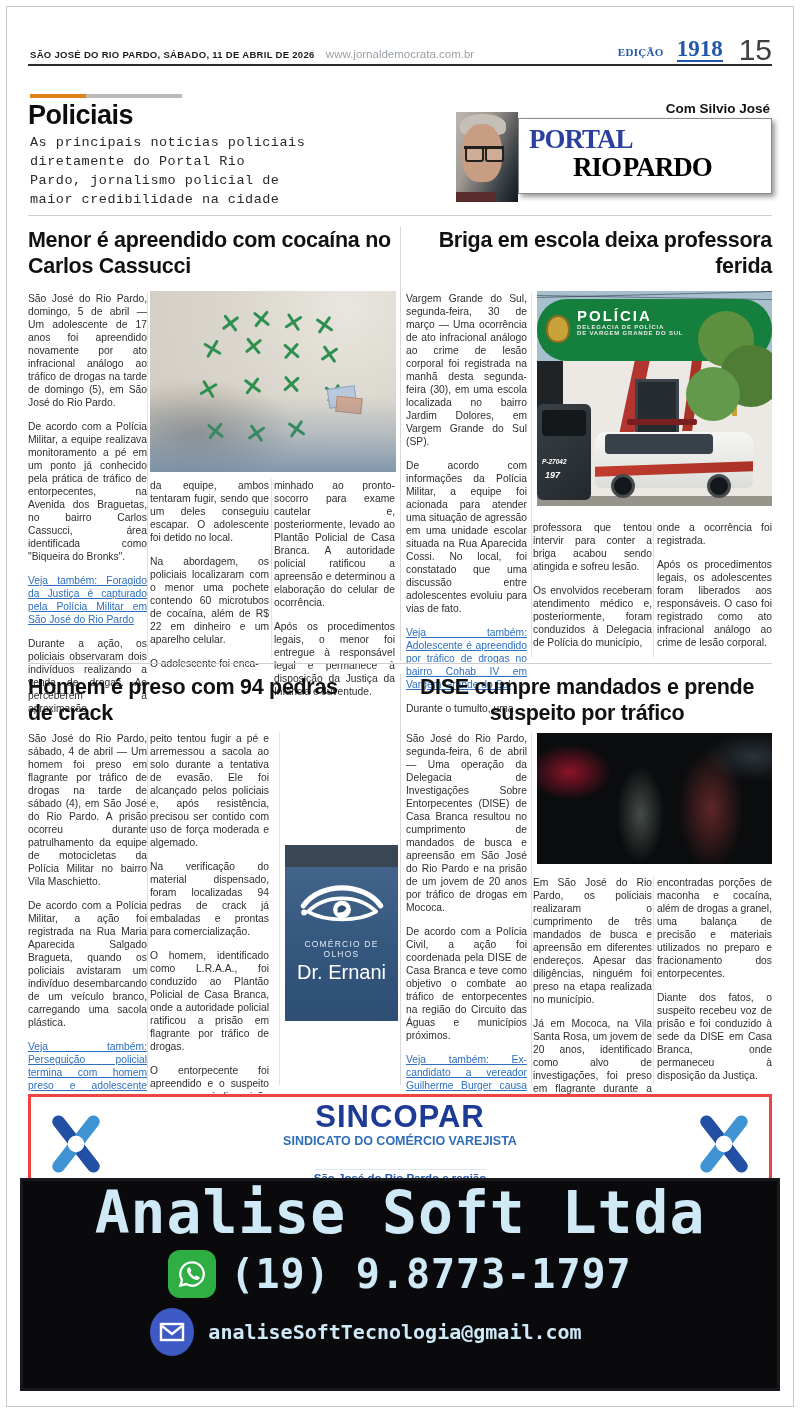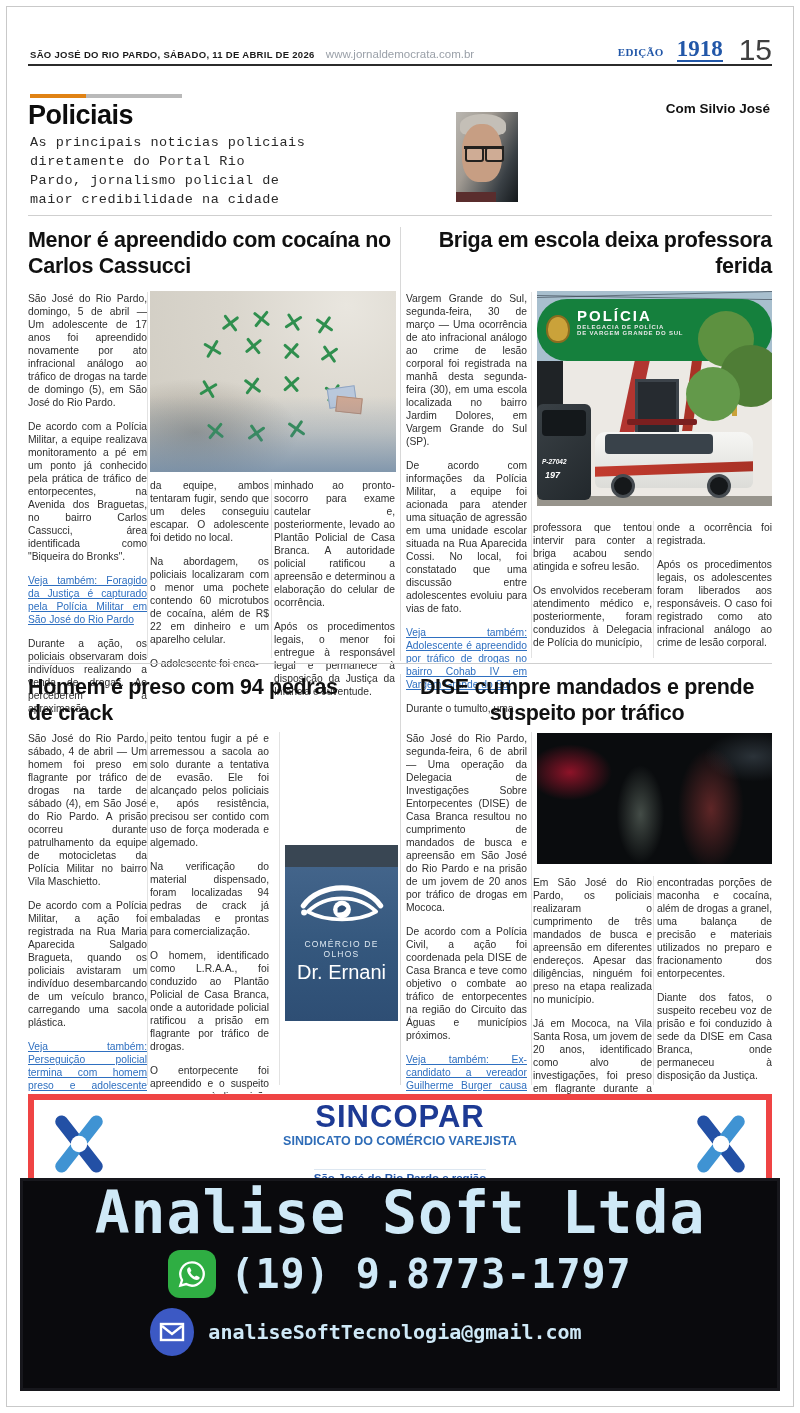--- a/index.html
+++ b/index.html
@@ -96,21 +96,21 @@
       #0a0c0e;}
 
   
   .ernani{position:absolute;left:285px;top:845px;width:113px;height:176px;overflow:hidden;background:linear-gradient(180deg,#47688e 0%,#35587e 55%,#2e4e74 100%);text-align:center;}
   .ernani .strip{position:absolute;left:0;right:0;top:0;height:22px;background:#394653;}
   .ernani svg{margin-top:34px;}
   .ernani .l1{font-size:8.5px;letter-spacing:1.2px;color:#dfe9f2;margin-top:4px;}
   .ernani .l2{font-size:20px;color:#fff;margin-top:2px;font-weight:400;}
 
   
-  .sinco{position:absolute;left:28px;top:1094px;width:744px;height:99px;border:6px solid #ef4444;box-sizing:border-box;display:flex;align-items:center;justify-content:space-between;padding:0 14px;background:#fff;}
+  .sinco{position:absolute;left:28px;top:1094px;width:744px;height:99px;border:3px solid #ef4444;box-sizing:border-box;display:flex;align-items:center;justify-content:space-between;padding:0 14px;background:#fff;}
   .sinco .mid{text-align:center;flex:1;}
   .sinco .t1{font-size:31px;font-weight:900;letter-spacing:1px;color:#1d3a94;line-height:1;}
   .sinco .t2{font-size:12.5px;font-weight:700;color:#2f6db8;margin-top:2px;}
   .sinco .t3{font-size:11.5px;font-weight:700;color:#2457aa;margin-top:3px;border-top:1px solid #dde7f1;display:inline-block;padding-top:2px;}
 
   
   .analise{position:absolute;left:20px;top:1178px;width:760px;height:213px;background:#0a0a0d;border:3px solid #17171c;box-sizing:border-box;display:flex;flex-direction:column;align-items:center;font-family:"DejaVu Sans Mono",monospace;font-weight:bold;color:#cfe9f7;}
   .analise .t{font-size:58px;letter-spacing:1px;line-height:1.05;margin-top:2px;white-space:nowrap;}
   .analise .row{display:flex;align-items:center;gap:14px;margin-top:6px;text-align:right;}
   .analise .phone{font-size:40px;letter-spacing:1px;white-space:nowrap;}
@@ -144,20 +144,24 @@
 diretamente do Portal Rio
 Pardo, jornalismo policial de
 maior credibilidade na cidade</div>
   <div class="byline">Com Silvio José</div>
   <div class="logo-unit">
     <div class="portrait">
       <div class="hair"></div>
       <div class="face"></div>
       <div class="glasses"></div>
       <div class="shirt"></div>
+    </div>
+    <div class="logo-box">
+      <div class="logo-l1">PORTAL</div>
+      <div class="logo-l2">RIO PARDO</div>
     </div>
   </div>
 
   <div class="hr" style="top:215px;"></div>
 
   <div class="a-title" style="left:28px;top:227px;width:370px;">Menor é apreendido com cocaína no Carlos Cassucci</div>
   <div class="col" style="left:28px;top:292px;width:119px;">
       <p class="para">São José do Rio Pardo, domingo, 5 de abril — Um adolescente de 17 anos foi apreendido novamente por ato infracional análogo ao tráfico de drogas na tarde de domingo (5), em São José do Rio Pardo.</p>
       <p class="para">De acordo com a Polícia Militar, a equipe realizava monitoramento a pé em um ponto já conhecido pela prática de tráfico de entorpecentes, na Avenida dos Braguetas, no bairro Carlos Cassucci, área identificada como "Biqueira do Bronks".</p>
       <p class="para link">Veja também: Foragido da Justiça é capturado pela Polícia Militar em São José do Rio Pardo</p>

